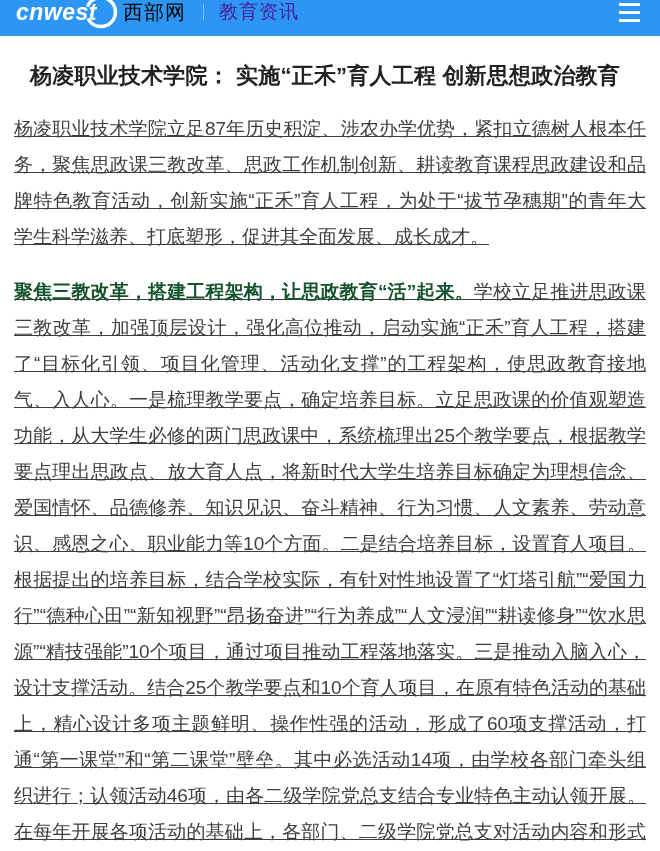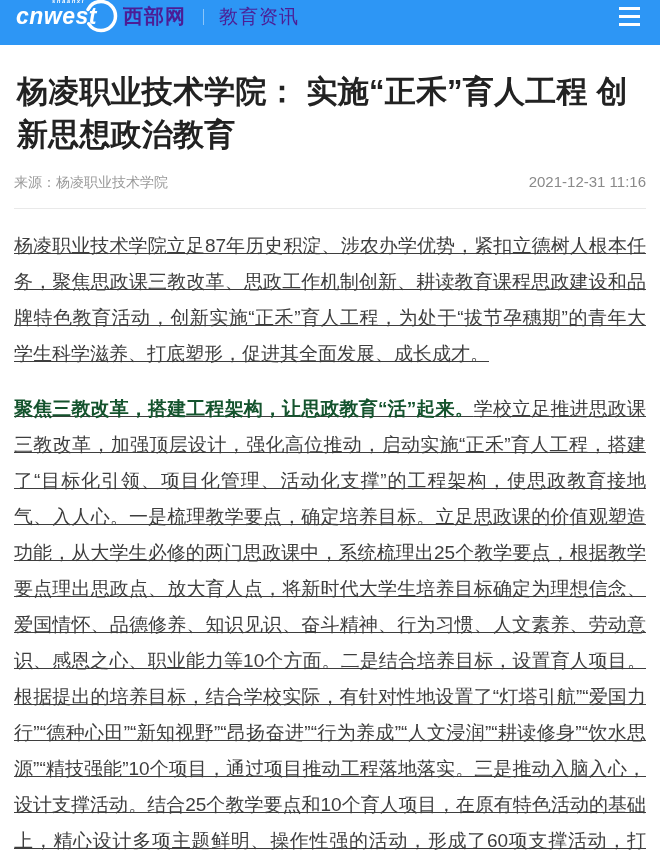--- a/index.html
+++ b/index.html
@@ -7,21 +7,21 @@
     margin: 0;
     padding: 0;
     width: 660px;
     background: #ffffff;
     font-family: "Liberation Sans", "DejaVu Sans", sans-serif;
   }
   .page { width: 660px; min-height: 851px; background: #fff; }
 
   
   .header {
-    height: 45px;
+    height: 36px;
     background: #2D96F5;
     display: flex;
     align-items: center;
     padding: 0 18px 12px 16px;
   }
   .logo {
     display: flex;
     align-items: center;
     cursor: pointer;
   }
@@ -44,22 +44,22 @@
     font-weight: bold;
     color: #fff;
   }
   .logo-ring {
     position: absolute;
     right: -6px;
     top: -7px;
     pointer-events: none;
   }
   .logo-cn {
-    color: #4c1d95;
-    font-weight: bold;
+    color: #000000;
+    font-weight: normal;
     font-size: 20px;
     margin-left: 10px;
     letter-spacing: 1px;
   }
   .header-sep {
     width: 1px;
     height: 16px;
     background: rgba(255,255,255,0.45);
     margin: 0 15px 0 17px;
   }
@@ -79,22 +79,22 @@
   }
   .menu-btn .bar {
     width: 21px;
     height: 3px;
     background: #ffffff;
   }
 
   
   .content { padding: 0 14px; }
   .title {
-    margin: 25px 0 0 3px;
-    font-size: 31px;
+    margin: 25px 0 0 16px;
+    font-size: 22px;
     font-weight: bold;
     color: #222222;
     line-height: 1.4;
     letter-spacing: 0.2px;
   }
   .meta {
     display: flex;
     justify-content: space-between;
     align-items: baseline;
     margin-top: 16px;
@@ -144,24 +144,20 @@
     <div class="menu-btn">
       <span class="bar"></span>
       <span class="bar"></span>
       <span class="bar"></span>
     </div>
   </header>
 
   <main class="content">
     <h1 class="title">杨凌职业技术学院： 实施“正禾”育人工程 创新思想政治教育</h1>
 
-    <div class="meta">
-      <span class="source">来源：杨凌职业技术学院</span>
-      <span class="datetime">2021-12-31 11:16</span>
-    </div>
 
     <article class="article">
       <p>杨凌职业技术学院立足87年历史积淀、涉农办学优势，紧扣立德树人根本任务，聚焦思政课三教改革、思政工作机制创新、耕读教育课程思政建设和品牌特色教育活动，创新实施“正禾”育人工程，为处于“拔节孕穗期”的青年大学生科学滋养、打底塑形，促进其全面发展、成长成才。</p>
       <p><strong>聚焦三教改革，搭建工程架构，让思政教育“活”起来。</strong><span>学校立足推进思政课三教改革，加强顶层设计，强化高位推动，启动实施“正禾”育人工程，搭建了“目标化引领、项目化管理、活动化支撑”的工程架构，使思政教育接地气、入人心。一是梳理教学要点，确定培养目标。立足思政课的价值观塑造功能，从大学生必修的两门思政课中，系统梳理出25个教学要点，根据教学要点理出思政点、放大育人点，将新时代大学生培养目标确定为理想信念、爱国情怀、品德修养、知识见识、奋斗精神、行为习惯、人文素养、劳动意识、感恩之心、职业能力等10个方面。二是结合培养目标，设置育人项目。根据提出的培养目标，结合学校实际，有针对性地设置了“灯塔引航”“爱国力行”“德种心田”“新知视野”“昂扬奋进”“行为养成”“人文浸润”“耕读修身”“饮水思源”“精技强能”10个项目，通过项目推动工程落地落实。三是推动入脑入心，设计支撑活动。结合25个教学要点和10个育人项目，在原有特色活动的基础上，精心设计多项主题鲜明、操作性强的活动，形成了60项支撑活动，打通“第一课堂”和“第二课堂”壁垒。其中必选活动14项，由学校各部门牵头组织进行；认领活动46项，由各二级学院党总支结合专业特色主动认领开展。在每年开展各项活动的基础上，各部门、二级学院党总支对活动内容和形式不断创新，建立“正禾”育人动态管理库，推出一批有影响的品牌活动。</span></p>
     </article>
   </main>
 
 </div>
 
 </body></html>

